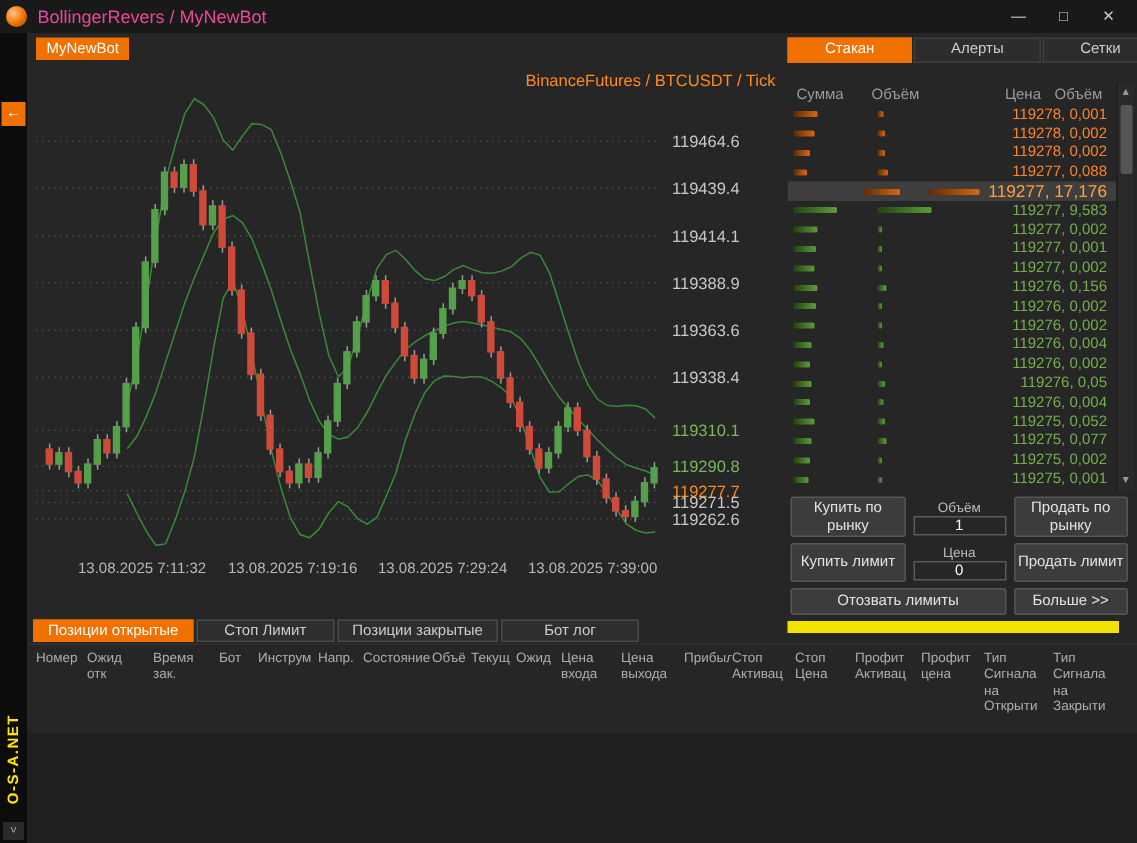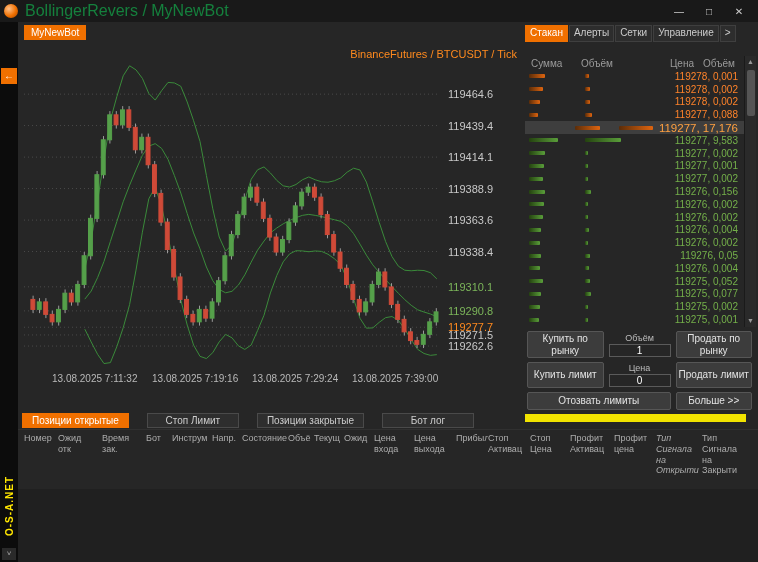--- a/index.html
+++ b/index.html
@@ -2,41 +2,41 @@
 <html><head>
 <meta charset="utf-8">
 <style>
   * { box-sizing: border-box; margin: 0; padding: 0; }
   html,body { width: 758px; height: 562px; overflow: hidden; }
   body { font-family: "Liberation Sans", sans-serif; background:#262626; color:#ddd; font-size:11px; }
 
   .titlebar { height:22px; background:#191919; display:flex; align-items:center; padding:0 4px; gap:7px; }
   .logo { width:14px; height:14px; border-radius:50%;
           background: radial-gradient(circle at 35% 35%, #ffc189, #f07000 55%, #9c4200); }
-  .title { font-size:16px; color:#15803d; }
+  .title { font-size:12px; color:#ec4899; }
   .wctrl { margin-left:auto; display:flex; }
   .wbtn { width:30px; height:18px; background:transparent; border:none; color:#cfcfcf; font-size:10px; cursor:pointer; }
 
   .bodyrow { display:flex; height:540px; }
   .strip { width:18px; background:#0c0c0c; display:flex; flex-direction:column; align-items:center; }
   .backbtn { margin-top:46px; width:16px; height:16px; background:#f07000; border:none; color:#fff; font-size:10px; line-height:14px; cursor:pointer; }
   .brand { margin-top:auto; color:#ffe600; font-weight:bold; font-size:10px; letter-spacing:1px;
            writing-mode:vertical-rl; transform:rotate(180deg); }
   .chev { margin-top:12px; margin-bottom:2px; width:14px; height:12px; background:#2a2a2a; color:#aaa; font-size:8px; text-align:center; line-height:12px; }
 
   .main { flex:1; display:grid; grid-template-columns:505px 1fr; grid-template-rows:390px 17px 60px 1fr; }
 
   .chart-zone { grid-row:1; grid-column:1; position:relative; padding:3px 0 0 6px; }
   .botbtn { background:#f07000; border:none; color:#fff; font-size:10px; padding:2px 7px; cursor:pointer; }
   .symlabel { position:absolute; top:26px; right:6px; color:#ff8a1e; font-size:11px; }
   #chart-svg { display:block; margin-top:10px; background:#262626; }
 
   .rpanel { grid-row:1; grid-column:2; display:flex; flex-direction:column; padding:3px 2px 0 2px; min-width:0; }
   .rtabs { display:flex; gap:1px; height:17px; }
-  .rtab { background:#2d2d2d; border:1px solid #3f3f3f; color:#ccc; font-size:10px; padding:1px 4px; white-space:nowrap; cursor:pointer; }
+  .rtab { background:#2d2d2d; border:1px solid #3f3f3f; color:#ccc; font-size:10px; padding:1px 24px; white-space:nowrap; cursor:pointer; }
   .rtab.active { background:#f07000; border-color:#f07000; color:#fff; }
   .rtab.more { padding:1px 4px; }
   .book { flex:1; display:flex; margin-top:14px; min-height:0; }
   .bookmain { flex:1; display:flex; flex-direction:column; min-width:0; }
   .ob-header { display:flex; height:14px; color:#9b9b9b; font-size:10px; align-items:center; }
   .h-sum { width:56px; padding-left:6px; }
   .h-vol { width:58px; }
   .h-price { flex:1; text-align:right; }
   .h-vol2 { width:50px; text-align:center; }
   .ob-rows { flex:1; overflow:hidden; }
@@ -56,21 +56,21 @@
   .sfill { flex:1; }
 
   .tpanel { padding:4px 4px 2px 2px; display:grid; grid-template-columns:1fr 62px 1fr; gap:4px 5px; }
   .tbtn { background:#3c3c3c; border:1px solid #565656; border-radius:2px; color:#e2e2e2; font-size:10px; line-height:1.15; padding:1px 2px; min-height:26px; cursor:pointer; }
   .mini { display:flex; flex-direction:column; justify-content:center; gap:1px; }
   .mini label { font-size:9px; color:#bbb; text-align:center; }
   .mini input { background:#262626; border:1px solid #5a5a5a; color:#fff; font-size:10px; text-align:center; height:13px; width:100%; }
   .tbtn.wide { grid-column:1/3; min-height:18px; }
   .tbtn.moreb { min-height:18px; }
 
-  .btabs { grid-row:2; grid-column:1; display:flex; gap:18px; padding-left:4px; align-items:center; }
+  .btabs { grid-row:2; grid-column:1; display:flex; gap:2px; padding-left:4px; align-items:center; }
   .btab { font-size:10px; padding:1px 9px; min-width:92px; text-align:center; background:#2e2e2e; border:1px solid #4a4a4a; color:#ccc; white-space:nowrap; cursor:pointer; }
   .btab.active { background:#f07000; border-color:#f07000; color:#fff; }
 
   .ybar-cell { grid-row:2; grid-column:2; padding:2px 12px 0 2px; }
   .ybar { height:8px; background:#f2e400; }
 
   .pheaders { grid-row:3; grid-column:1/3; display:flex; align-items:flex-start; color:#adadad; font-size:9px; line-height:1.2; padding:3px 0 0 6px; border-top:1px solid #303030; }
   .pos-col { padding-right:12px; overflow:hidden; }
   .pbody { grid-row:4; grid-column:1/3; background:#202020; }
 </style>
@@ -516,19 +516,19 @@
           <div class="pos-col" style="width: 26px;">Объё</div>
           <div class="pos-col" style="width: 30px;">Текущ</div>
           <div class="pos-col" style="width: 30px;">Ожид</div>
           <div class="pos-col" style="width: 40px;">Цена входа</div>
           <div class="pos-col" style="width: 42px;">Цена выхода</div>
           <div class="pos-col" style="width: 32px;">Прибыль</div>
           <div class="pos-col" style="width: 42px;">Стоп Активац</div>
           <div class="pos-col" style="width: 40px;">Стоп Цена</div>
           <div class="pos-col" style="width: 44px;">Профит Активац</div>
           <div class="pos-col" style="width: 42px;">Профит цена</div>
-          <div class="pos-col" style="width: 46px; font-style: italic;">Тип Сигнала на Открыти</div>
+          <div class="pos-col" style="width: 46px;">Тип Сигнала на Открыти</div>
           <div class="pos-col" style="width: 46px;">Тип Сигнала на Закрыти</div>
         </div>
       <div class="pbody"></div>
     </div>
   </div>
 </div>
 
 </body></html>

